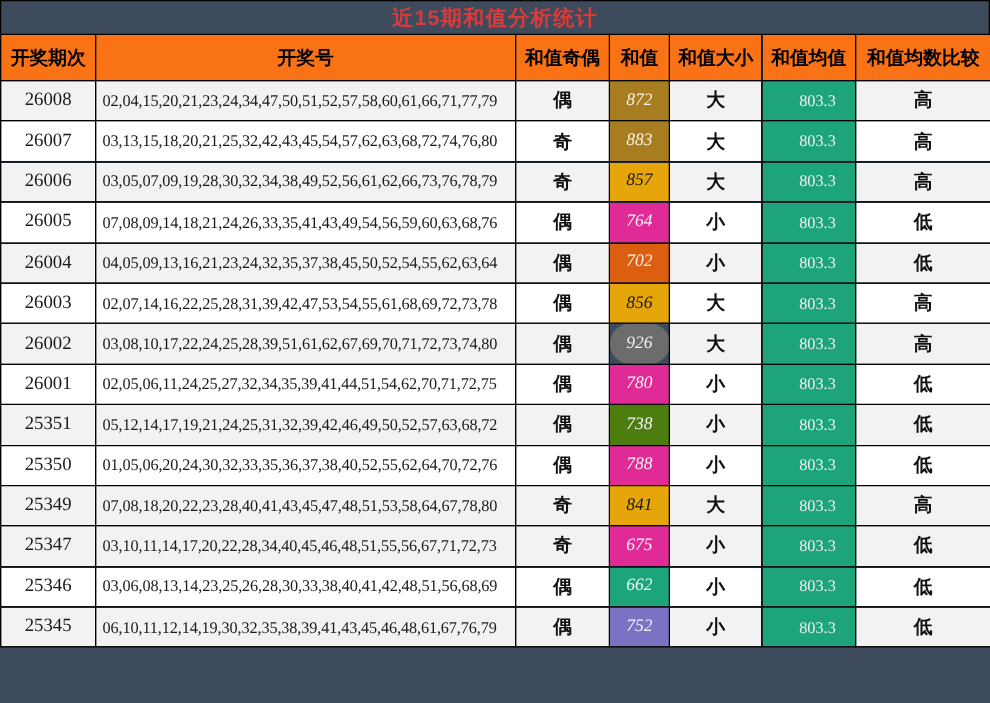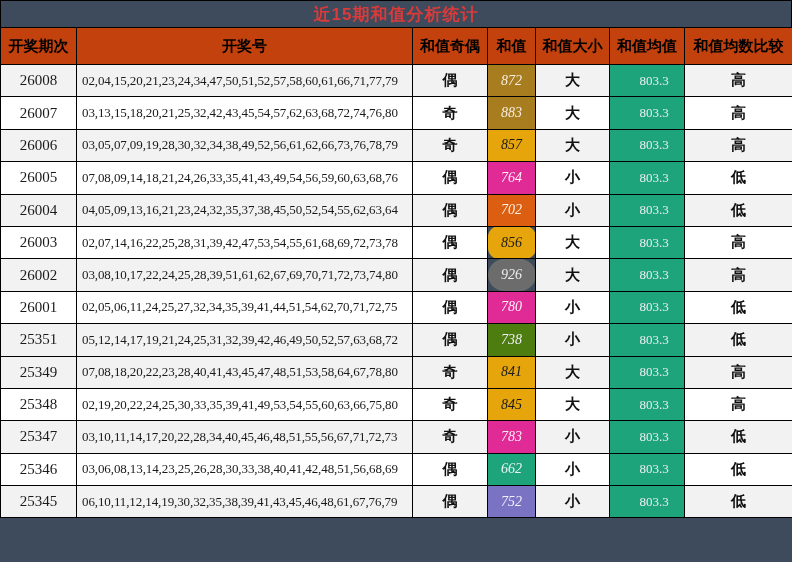--- a/index.html
+++ b/index.html
@@ -34,21 +34,21 @@
     border: 1px solid #000;
     box-sizing: border-box;
     text-align: center;
     vertical-align: middle;
     overflow: hidden;
     white-space: nowrap;
     padding: 0;
   }
   thead th {
     height: 37px;
-    background: #c2410c;
+    background: #f97316;
     font-size: 15px; font-weight: bold; color: #000;
   }
   tbody td { height: 32.4px; background: #FFFFFF; }
   tbody tr.alt td { background: #F2F2F2; }
   .cell-period {
     font-family: "Liberation Serif", serif;
     font-size: 15px; color: #1a1a1a;
   }
   .cell-numbers {
     font-family: "Liberation Serif", serif;
@@ -141,21 +141,21 @@
           <td class="cell-cjk">偶</td>
           <td class="cell-sum" style="background-color: rgb(220, 94, 16); color: rgb(252, 240, 230);">702</td>
           <td class="cell-cjk">小</td>
           <td class="cell-mean" style="background-color: rgb(29, 164, 123); color: rgb(239, 239, 239);">803.3</td>
           <td class="cell-cjk">低</td>
         </tr>
         <tr>
           <td class="cell-period">26003</td>
           <td class="cell-numbers">02,07,14,16,22,25,28,31,39,42,47,53,54,55,61,68,69,72,73,78</td>
           <td class="cell-cjk">偶</td>
-          <td class="cell-sum" style="background-color: rgb(230, 165, 10); color: rgb(26, 26, 26); border-radius: 11px;">856</td>
+          <td class="cell-sum" style="background-color: rgb(230, 165, 10); color: rgb(26, 26, 26);">856</td>
           <td class="cell-cjk">大</td>
           <td class="cell-mean" style="background-color: rgb(29, 164, 123); color: rgb(239, 239, 239);">803.3</td>
           <td class="cell-cjk">高</td>
         </tr>
         <tr class="alt">
           <td class="cell-period">26002</td>
           <td class="cell-numbers">03,08,10,17,22,24,25,28,39,51,61,62,67,69,70,71,72,73,74,80</td>
           <td class="cell-cjk">偶</td>
           <td class="cell-sum" style="background-color: rgb(108, 108, 108); color: rgb(239, 239, 239); border-radius: 16px;">926</td>
           <td class="cell-cjk">大</td>
@@ -173,43 +173,43 @@
         </tr>
         <tr class="alt">
           <td class="cell-period">25351</td>
           <td class="cell-numbers">05,12,14,17,19,21,24,25,31,32,39,42,46,49,50,52,57,63,68,72</td>
           <td class="cell-cjk">偶</td>
           <td class="cell-sum" style="background-color: #4d7c0f; color: rgb(242, 241, 250);">738</td>
           <td class="cell-cjk">小</td>
           <td class="cell-mean" style="background-color: rgb(29, 164, 123); color: rgb(239, 239, 239);">803.3</td>
           <td class="cell-cjk">低</td>
         </tr>
+        <tr>
+          <td class="cell-period">25350</td>
+          <td class="cell-numbers">01,05,06,20,24,30,32,33,35,36,37,38,40,52,55,62,64,70,72,76</td>
+          <td class="cell-cjk">偶</td>
+          <td class="cell-sum" style="background-color: rgb(224, 43, 150); color: rgb(252, 239, 246);">788</td>
+          <td class="cell-cjk">小</td>
+          <td class="cell-mean" style="background-color: rgb(29, 164, 123); color: rgb(239, 239, 239);">803.3</td>
+          <td class="cell-cjk">低</td>
+        </tr>
         <tr class="alt">
           <td class="cell-period">25349</td>
           <td class="cell-numbers">07,08,18,20,22,23,28,40,41,43,45,47,48,51,53,58,64,67,78,80</td>
           <td class="cell-cjk">奇</td>
           <td class="cell-sum" style="background-color: rgb(230, 165, 10); color: rgb(26, 26, 26);">841</td>
           <td class="cell-cjk">大</td>
           <td class="cell-mean" style="background-color: rgb(29, 164, 123); color: rgb(239, 239, 239);">803.3</td>
           <td class="cell-cjk">高</td>
         </tr>
-        <tr>
-          <td class="cell-period">25348</td>
-          <td class="cell-numbers">02,19,20,22,24,25,30,33,35,39,41,49,53,54,55,60,63,66,75,80</td>
-          <td class="cell-cjk">奇</td>
-          <td class="cell-sum" style="background-color: rgb(230, 165, 10); color: rgb(26, 26, 26);">845</td>
-          <td class="cell-cjk">大</td>
-          <td class="cell-mean" style="background-color: rgb(29, 164, 123); color: rgb(239, 239, 239);">803.3</td>
-          <td class="cell-cjk">高</td>
-        </tr>
         <tr class="alt">
           <td class="cell-period">25347</td>
           <td class="cell-numbers">03,10,11,14,17,20,22,28,34,40,45,46,48,51,55,56,67,71,72,73</td>
           <td class="cell-cjk">奇</td>
-          <td class="cell-sum" style="background-color: rgb(224, 43, 150); color: rgb(252, 239, 246);">783</td>
+          <td class="cell-sum" style="background-color: rgb(224, 43, 150); color: rgb(252, 239, 246);">675</td>
           <td class="cell-cjk">小</td>
           <td class="cell-mean" style="background-color: rgb(29, 164, 123); color: rgb(239, 239, 239);">803.3</td>
           <td class="cell-cjk">低</td>
         </tr>
         <tr>
           <td class="cell-period">25346</td>
           <td class="cell-numbers">03,06,08,13,14,23,25,26,28,30,33,38,40,41,42,48,51,56,68,69</td>
           <td class="cell-cjk">偶</td>
           <td class="cell-sum" style="background-color: rgb(29, 164, 123); color: rgb(240, 247, 243);">662</td>
           <td class="cell-cjk">小</td>

